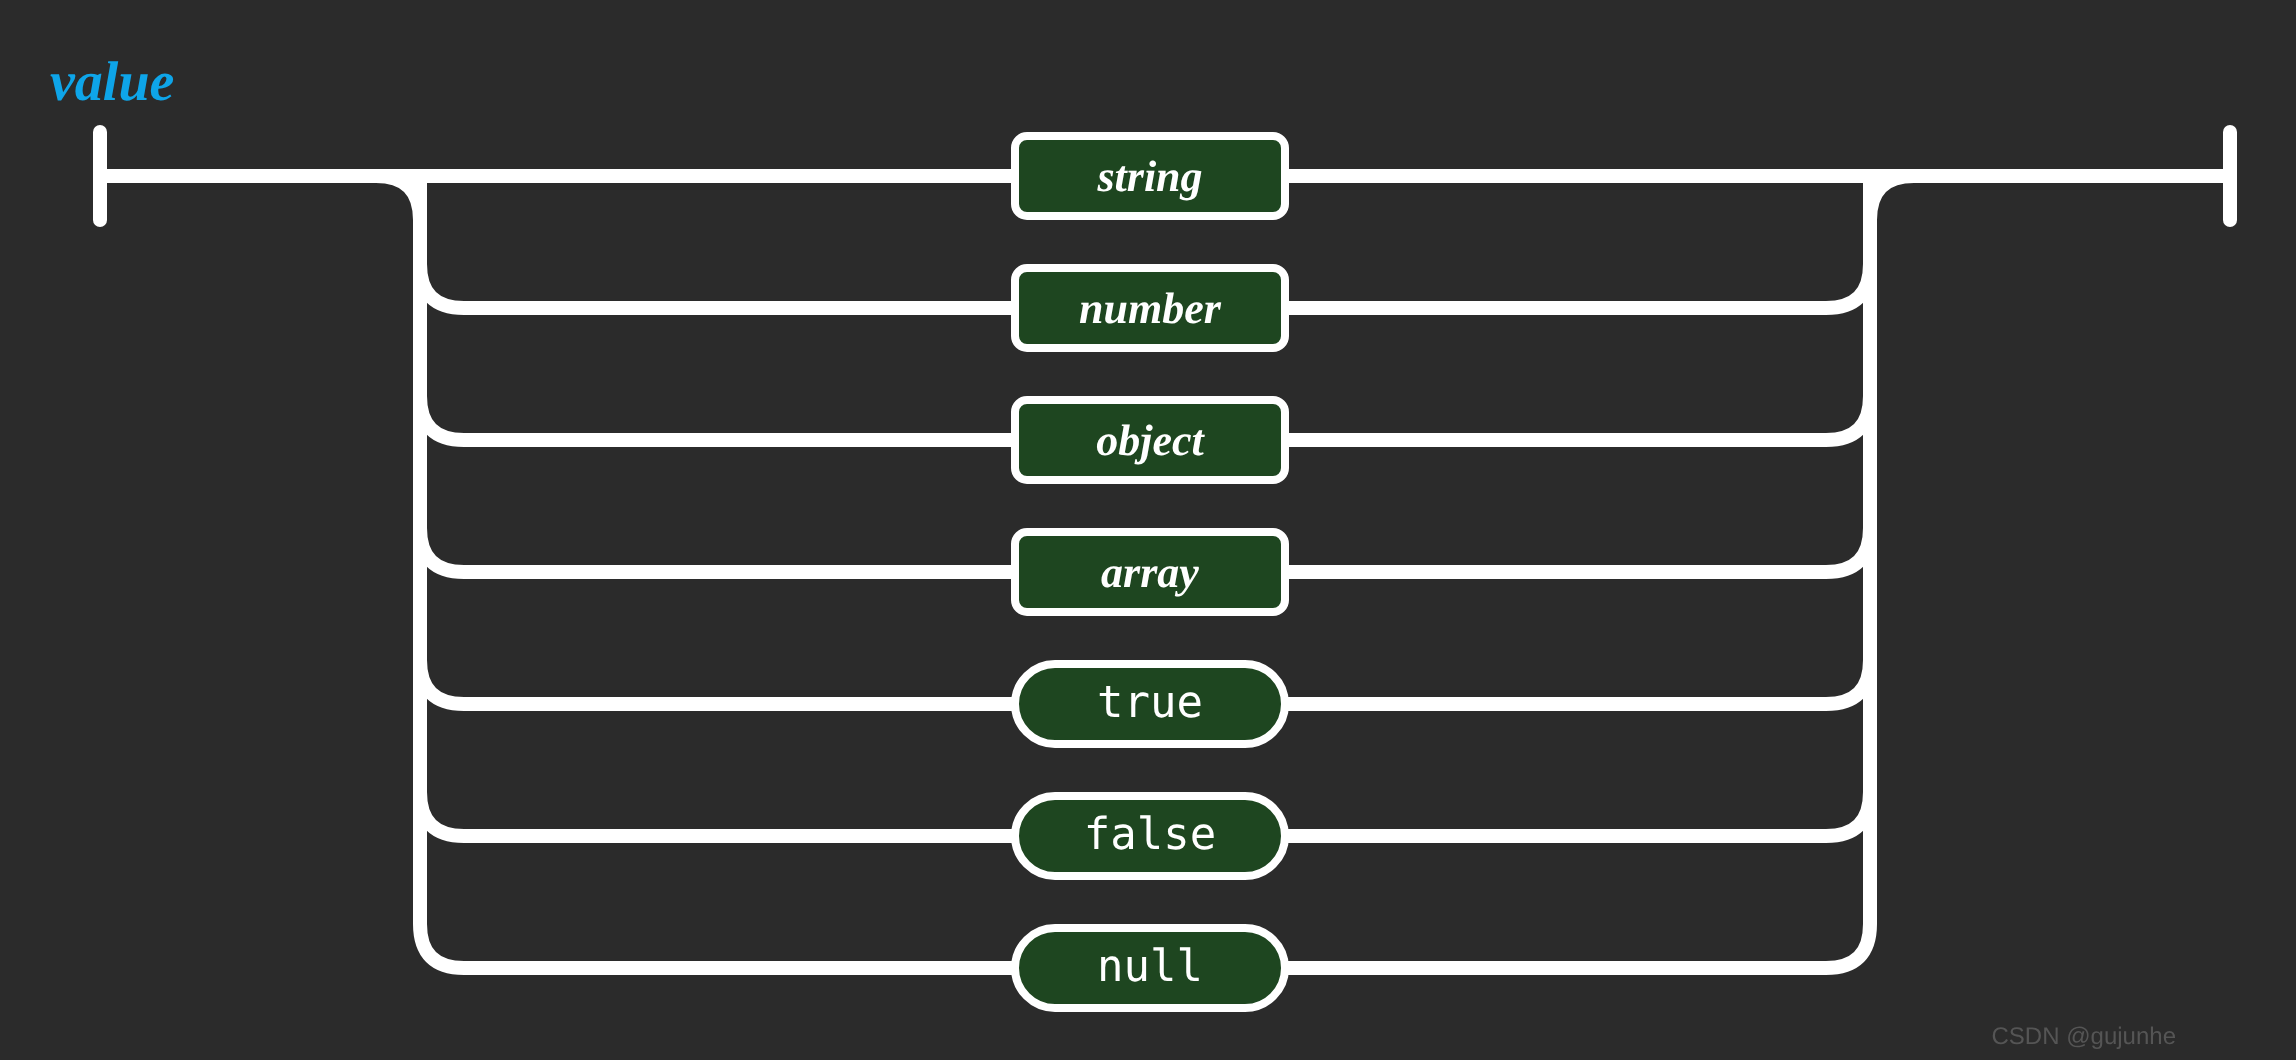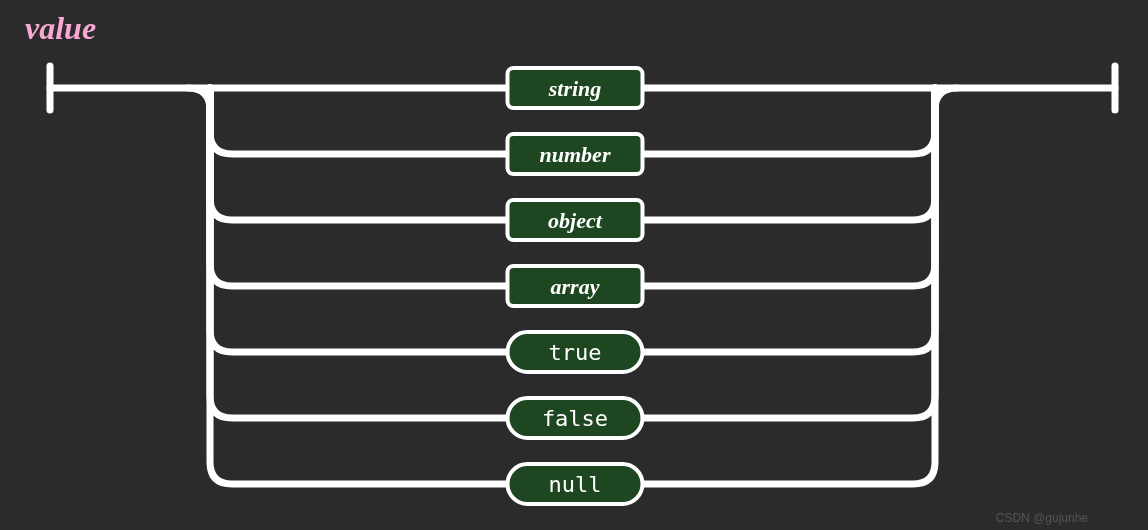--- a/index.html
+++ b/index.html
@@ -5,26 +5,26 @@
   * { margin: 0; padding: 0; box-sizing: border-box; }
   body {
     background: #2b2b2b;
     width: 1148px;
     height: 530px;
     position: relative;
     font-family: Georgia, 'Times New Roman', serif;
   }
   .title {
     position: absolute;
-    top: 10px;
+    top: 26px;
     left: 25px;
-    color: #f9a8d4;
+    color: #0ea5e9;
     font-style: italic;
     font-weight: bold;
-    font-size: 32px;
+    font-size: 28px;
   }
   svg {
     position: absolute;
     top: 0;
     left: 0;
   }
   .watermark {
     position: absolute;
     bottom: 5px;
     right: 60px;

